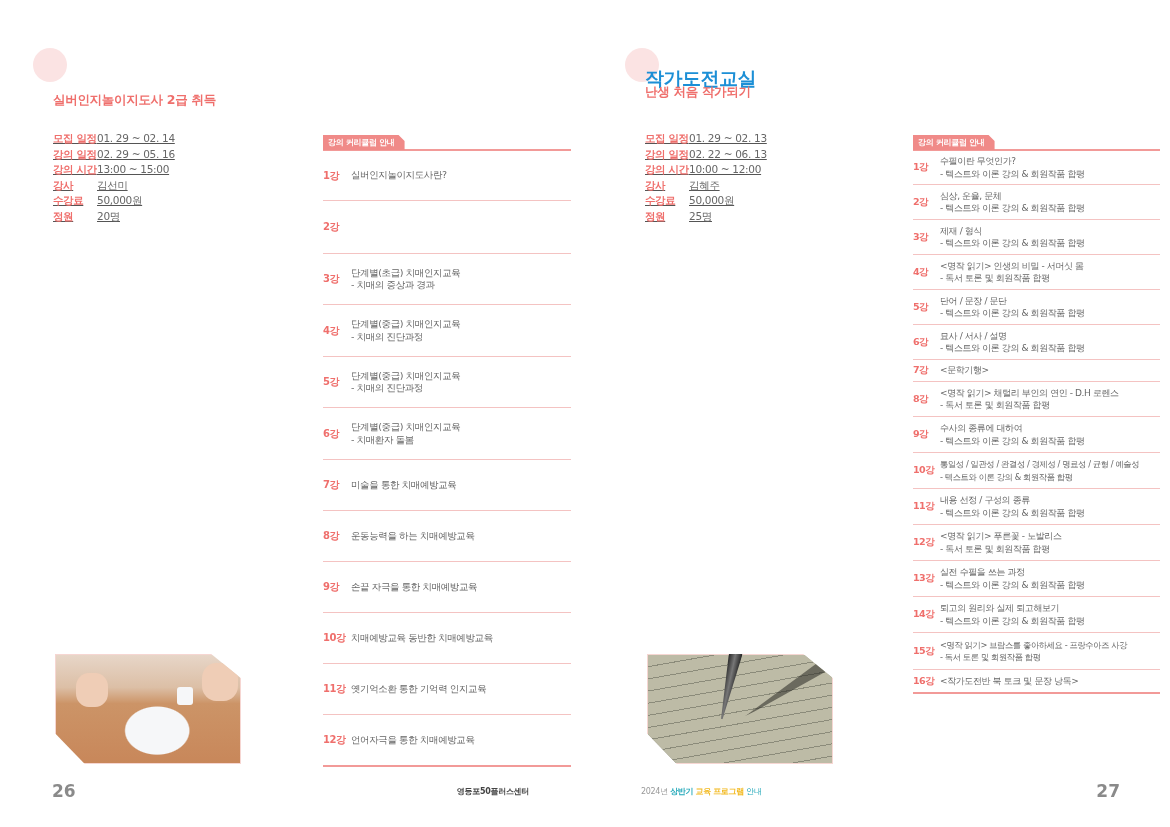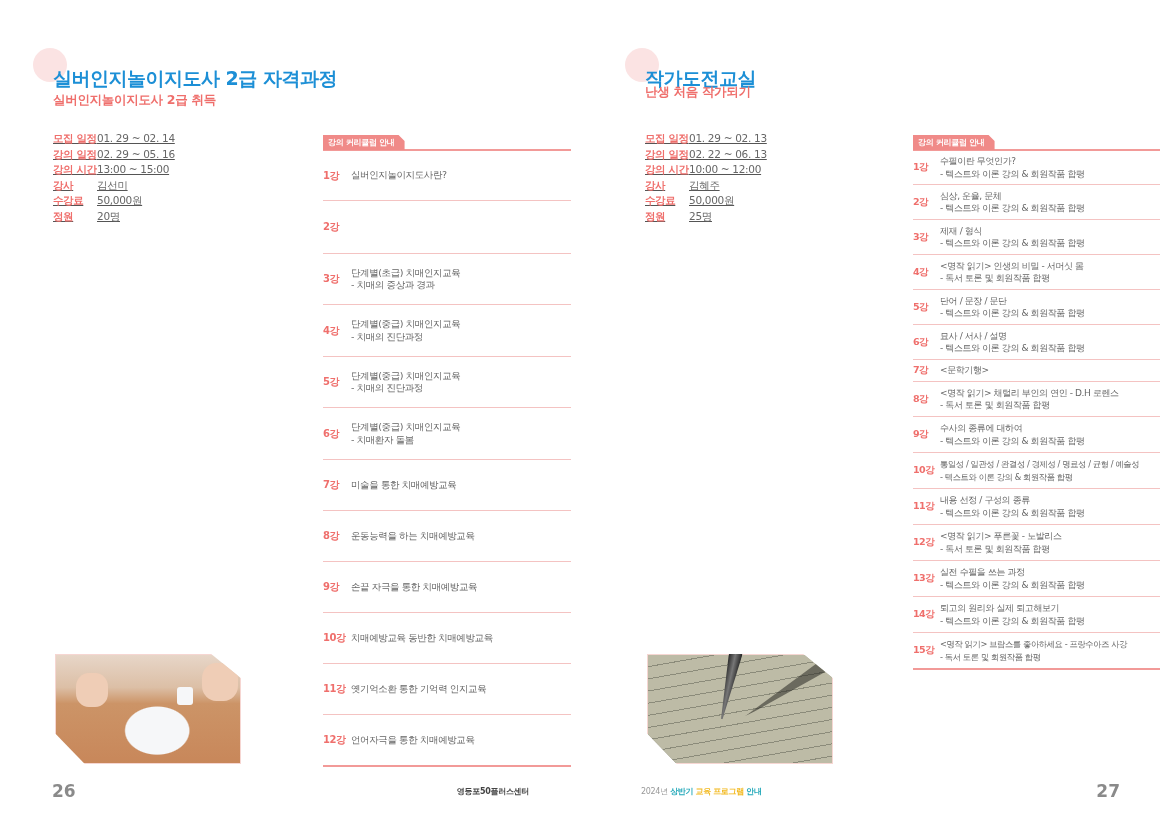--- a/index.html
+++ b/index.html
@@ -40,28 +40,27 @@
   .puzzle-piece { position: absolute; left: 66%; top: 30%; width: 16px; height: 18px; background: #f6f7f9; border-radius: 3px; }
   .hand { position: absolute; border-radius: 40%; background: #efcdb6; }
 
   .page-num { position: absolute; top: 781px; font-size: 17px; font-weight: bold; color: #8a8a8a; }
   .footer-org { position: absolute; top: 786px; font-size: 8px; font-weight: bold; color: #444; letter-spacing: -0.3px; white-space: nowrap; }
   .footer-guide { position: absolute; top: 786px; font-size: 8px; white-space: nowrap; letter-spacing: -0.3px; }
   .fg-year { color: #999; }
   .fg-half { color: #1fa7b8; font-weight: bold; }
   .fg-edu { color: #f2b81c; font-weight: bold; }
   .fg-prog { color: #f2b81c; font-weight: bold; }
-  .fg-guide { color: #1fa7b8; font-weight: bold; }
+  .fg-guide { color: #1fa7b8; font-weight: normal; }
 </style>
 </head>
 <body>
 
 <div class="page left">
   <div class="deco-circle" style="left:33px; top:48px;"></div>
-  <div class="title" style="left:53px; top:66px;">실버인지놀이지도사 2급 자격과정</div>
   <div class="subtitle" style="left:53px; top:92px;">실버인지놀이지도사 2급 취득</div>
 
   <div class="info" style="left:53px; top:131px;">
     <div class="info-row">
         <span class="info-label">모집 일정</span>
         <span class="info-value">01. 29 ~ 02. 14</span>
       </div>
     <div class="info-row">
         <span class="info-label">강의 일정</span>
         <span class="info-value">02. 29 ~ 05. 16</span>
@@ -306,20 +305,26 @@
           <div>- 텍스트와 이론 강의 &amp; 회원작품 합평</div>
         </div>
       </div>
     <div class="curr-row" style="height:37px">
         <span class="curr-num">15강</span>
         <div class="curr-text" style="font-size:8.3px">
           <div>&lt;명작 읽기&gt; 브람스를 좋아하세요 - 프랑수아즈 사강</div>
           <div>- 독서 토론 및 회원작품 합평</div>
         </div>
       </div>
+    <div class="curr-row" style="height:24px">
+        <span class="curr-num">16강</span>
+        <div class="curr-text">
+          <div>&lt;작가도전반 북 토크 및 문장 낭독&gt;</div>
+        </div>
+      </div>
   </div>
 
   <div class="photo photo-pen" style="left:62px; top:654px; width:186px; height:110px;">
     <div class="pen-shadow"></div>
     <div class="pen-nib"></div>
   </div>
 
   <div class="footer-guide" style="left:56px;">
     <span class="fg-year">2024년</span>
     <span class="fg-half">상반기</span>

